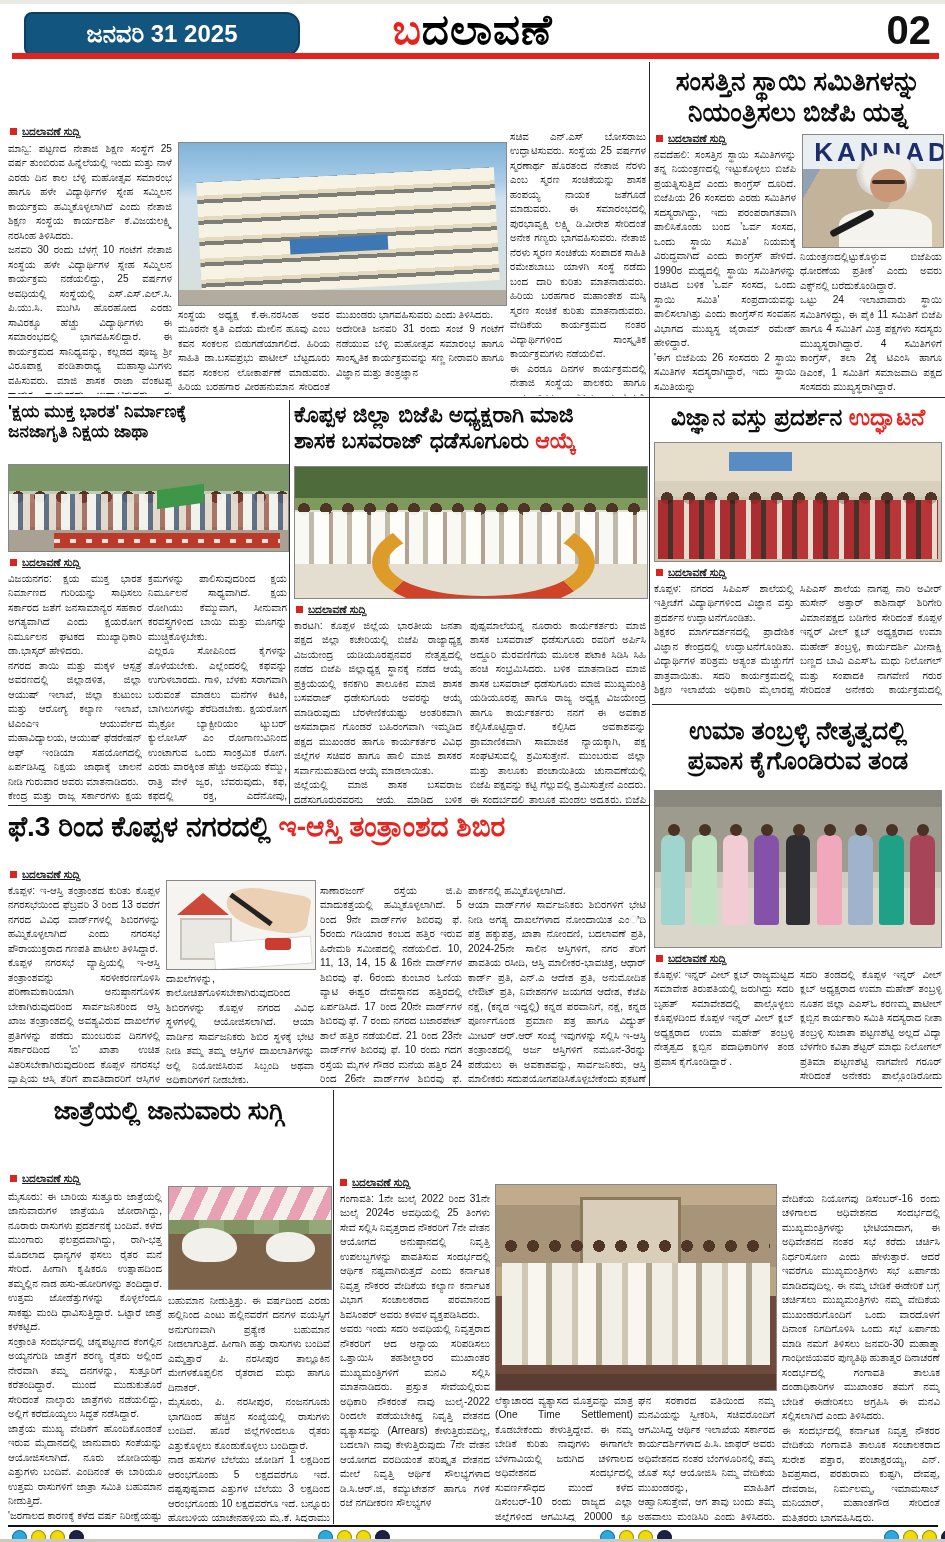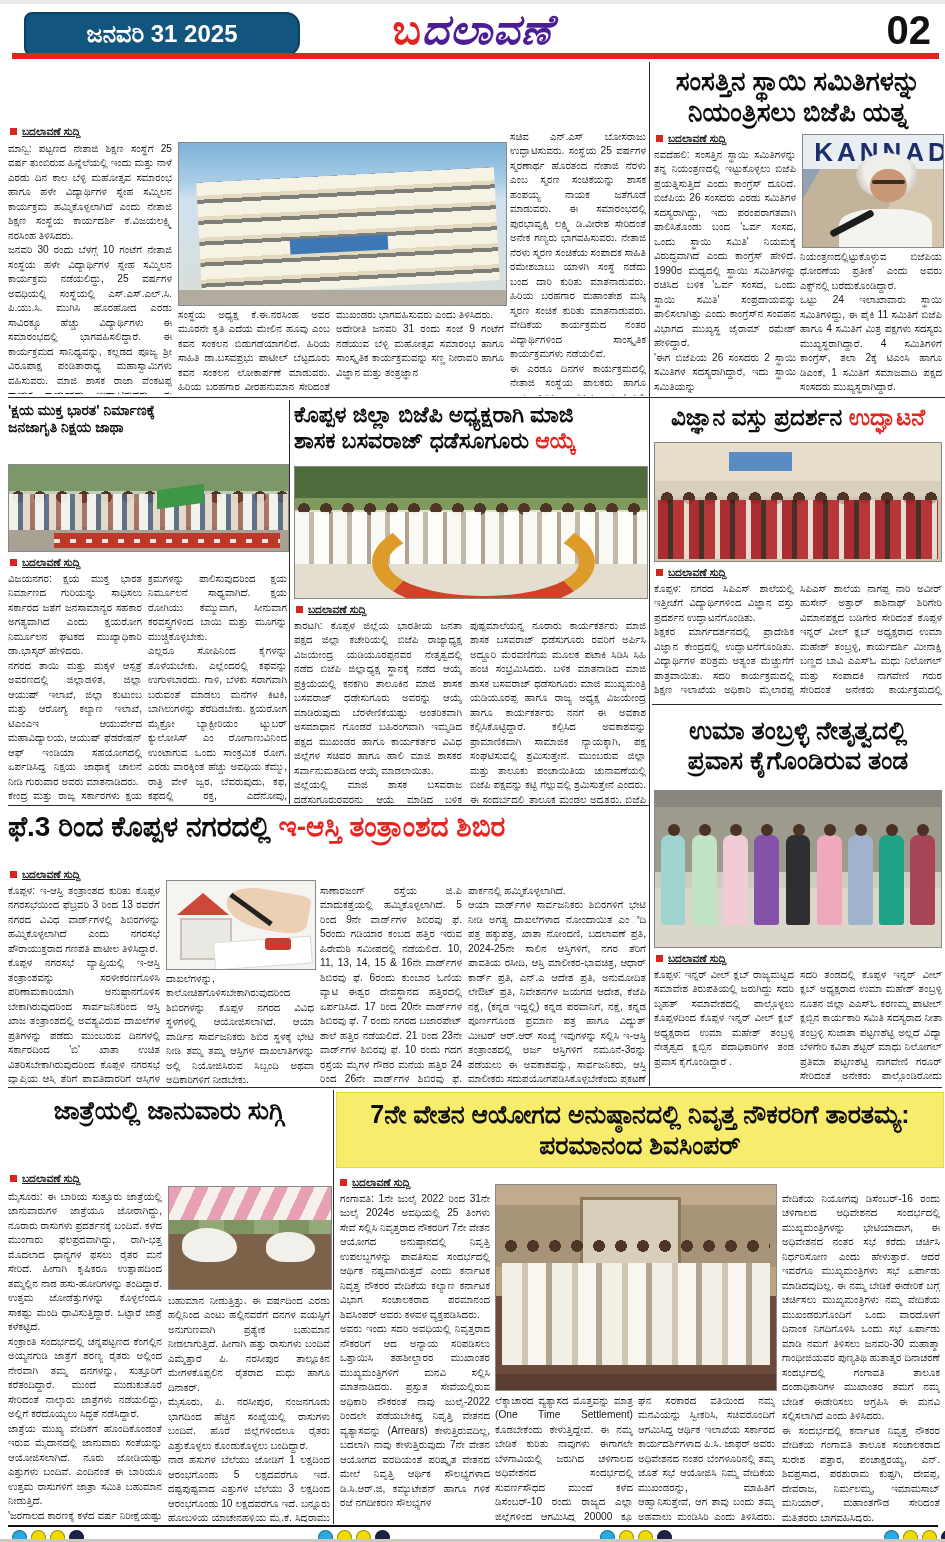--- a/index.html
+++ b/index.html
@@ -4,21 +4,21 @@
 <style>
   html,body{margin:0;padding:0;background:#e9e9e6;}
   .page{position:relative;width:945px;height:1542px;margin:4px auto;background:#ffffff;
         font-family:"Liberation Sans","DejaVu Sans",sans-serif;overflow:hidden;color:#141414;}
   
   .date-badge{position:absolute;left:24px;top:8px;width:272px;height:40px;background:#12557f;
               border:2px solid #0d3f61;border-radius:8px 14px 14px 8px;color:#fff;
               font-size:24px;font-weight:700;display:flex;align-items:center;justify-content:center;}
   .masthead{position:absolute;left:0;right:0;top:2px;text-align:center;font-size:42px;font-weight:700;letter-spacing:1px;}
   .m-first{color:#e4231f;}
-  .m-rest{color:#4c1d95;font-style:italic;}
+  .m-rest{color:#000000;}
   .page-number{position:absolute;right:14px;top:4px;font-size:40px;font-weight:700;color:#111;}
   .red-bar{position:absolute;left:12px;right:6px;top:49px;height:6px;background:#e4231f;}
   
   .vrule{position:absolute;width:1px;background:#2a2a2a;}
   .hrule{position:absolute;height:1px;background:#2a2a2a;}
   
   .headline{position:absolute;font-weight:700;color:#0d0d0d;line-height:1.18;}
   .headline .red{color:#e8241f;}
   .center{text-align:center;}
   .byline{position:absolute;font-size:10.5px;font-weight:700;color:#1a1a1a;}
@@ -132,21 +132,21 @@
     <div class="j-banner-text">KANNAD</div>
     <div class="j-hair"></div>
     <div class="j-face"></div>
     <div class="j-glasses"></div>
     <div class="j-shirt"></div>
     <div class="j-mic"></div>
   </div>
   <div class="body-text" style="left:800px;top:246px;width:142px;height:144px;">ನಿಯಂತ್ರಣದಲ್ಲಿಟ್ಟುಕೊಳ್ಳುವ ಬಿಜೆಪಿಯ ಧೋರಣೆಯ ಪ್ರತೀಕ' ಎಂದು ಅವರು ಎಕ್ಸ್‌ನಲ್ಲಿ ಬರೆದುಕೊಂಡಿದ್ದಾರೆ.
   ಒಟ್ಟು 24 ಇಲಾಖಾವಾರು ಸ್ಥಾಯಿ ಸಮಿತಿಗಳಿದ್ದು, ಈ ಪೈಕಿ 11 ಸಮಿತಿಗೆ ಬಿಜೆಪಿ ಹಾಗೂ 4 ಸಮಿತಿಗೆ ಮಿತ್ರ ಪಕ್ಷಗಳು ಸದಸ್ಯರು ಮುಖ್ಯಸ್ಥರಾಗಿದ್ದಾರೆ. 4 ಸಮಿತಿಗಳಿಗೆ ಕಾಂಗ್ರೆಸ್, ತಲಾ 2ಕ್ಕೆ ಟಿಎಂಸಿ ಹಾಗೂ ಡಿಎಂಕೆ, 1 ಸಮಿತಿಗೆ ಸಮಾಜವಾದಿ ಪಕ್ಷದ ಸಂಸದರು ಮುಖ್ಯಸ್ಥರಾಗಿದ್ದಾರೆ.</div>
 
-  <div class="headline" style="left:8px;top:398px;width:278px;font-size:14px;">
+  <div class="headline" style="left:8px;top:398px;width:278px;font-size:17px;">
     <div>'ಕ್ಷಯ ಮುಕ್ತ ಭಾರತ' ನಿರ್ಮಾಣಕ್ಕೆ</div>
     <div>ಜನಜಾಗೃತಿ ನಿಕ್ಷಯ ಜಾಥಾ</div>
   </div>
   <div class="photo jatha-photo" style="left:8px;top:460px;width:279px;height:86px;">
     <div class="heads" style="left:0;right:0;top:28%;"></div>
     <div class="jatha-crowd"></div>
     <div class="jatha-flag"></div>
     <div class="jatha-banner"></div>
   </div>
   <div class="byline" style="left:10px;top:552px;"><span class="sq"></span><span class="bl-text">ಬದಲಾವಣೆ ಸುದ್ದಿ</span></div>
@@ -233,23 +233,20 @@
   <div class="photo cattle-photo" style="left:168px;top:1182px;width:162px;height:102px;">
     <div class="canopy"></div>
     <div class="cattle-green"></div>
     <div class="cow" style="left:8%;top:40%;width:34%;height:34%;"></div>
     <div class="cow" style="right:10%;top:44%;width:30%;height:30%;"></div>
   </div>
   <div class="body-text" style="left:168px;top:1290px;width:162px;height:228px;">ಬಹುಮಾನ ನೀಡುತ್ತಿತ್ತು. ಈ ವರ್ಷದಿಂದ ಎರಡು ಹಲ್ಲಿನಿಂದ ಎಂಟು ಹಲ್ಲಿನವರೆಗೆ ದನಗಳ ವಯಸ್ಸಿಗೆ ಅನುಗುಣವಾಗಿ ಪ್ರತ್ಯೇಕ ಬಹುಮಾನ ನೀಡಲಾಗುತ್ತಿದೆ. ಹೀಗಾಗಿ ಹತ್ತು ರಾಸುಗಳು ಬಂದಿವೆ ಎಮ್ಮೆತ್ತಾರೆ ಪಿ. ನರಸೀಪುರ ತಾಲ್ಲೂಕಿನ ಮೇಗಳಕೊಪ್ಪಲಿನ ರೈತರಾದ ಮಧು ಹಾಗೂ ದಿನಾಕರ್.
   ಮೈಸೂರು, ಪಿ. ನರಸೀಪುರ, ನಂಜನಗೂಡು ಭಾಗದಿಂದ ಹೆಚ್ಚಿನ ಸಂಖ್ಯೆಯಲ್ಲಿ ರಾಸುಗಳು ಬಂದಿವೆ. ಹೊರೆ ಜಿಲ್ಲೆಗಳಿಂದಲೂ ರೈತರು ಎತ್ತುಕೊಳ್ಳಲು ಕೊಂಡುಕೊಳ್ಳಲು ಬಂದಿದ್ದಾರೆ.
   ನಾಡ ಹಸುಗಳ ಬೆಲೆಯು ಜೋಡಿಗೆ 1 ಲಕ್ಷದಿಂದ ಆರಂಭಗೊಂಡು 5 ಲಕ್ಷದವರೆಗೂ ಇದೆ. ದಷ್ಟಪುಷ್ಟವಾದ ಎತ್ತುಗಳ ಬೆಲೆಯು 3 ಲಕ್ಷದಿಂದ ಆರಂಭಗೊಂಡು 10 ಲಕ್ಷದವರೆಗೂ ಇದೆ. ಬನ್ನೂರು ಹೋಬಳಿಯ ಯಾಚೇನಹಳ್ಳಿಯ ಮೈ.ಕೆ. ಸಿದ್ದರಾಮು ಅವರ ಎತ್ತುಗಳು ಪ್ರದರ್ಶನದಲ್ಲಿ ಗಮನ ಸೆಳೆದಿದ್ದು, 10 ಲಕ್ಷದವರೆಗೂ ಬೆಲೆ ಹೊಂದಿವೆ.</div>
 
-  <div class="yellow-box" style="left:336px;top:1088px;width:606px;height:74px;">
-    <span>7ನೇ ವೇತನ ಆಯೋಗದ ಅನುಷ್ಠಾನದಲ್ಲಿ ನಿವೃತ್ತ ನೌಕರರಿಗೆ ತಾರತಮ್ಯ: ಪರಮಾನಂದ ಶಿವಸಿಂಪರ್</span>
-  </div>
   <div class="byline" style="left:340px;top:1172px;"><span class="sq"></span><span class="bl-text">ಬದಲಾವಣೆ ಸುದ್ದಿ</span></div>
   <div class="body-text" style="left:340px;top:1188px;width:150px;height:330px;">ಗಂಗಾವತಿ: 1ನೇ ಜುಲೈ 2022 ರಿಂದ 31ನೇ ಜುಲೈ 2024ರ ಅವಧಿಯಲ್ಲಿ 25 ತಿಂಗಳು ಸೇವೆ ಸಲ್ಲಿಸಿ ನಿವೃತ್ತರಾದ ನೌಕರರಿಗೆ 7ನೇ ವೇತನ ಆಯೋಗದ ಅನುಷ್ಠಾನದಲ್ಲಿ ನಿವೃತ್ತಿ ಉಪಲಬ್ಧಗಳನ್ನು ಪಾವತಿಸುವ ಸಂದರ್ಭದಲ್ಲಿ ಆರ್ಥಿಕ ನಷ್ಟವಾಗಿರುತ್ತದೆ ಎಂದು ಕರ್ನಾಟಕ ನಿವೃತ್ತ ನೌಕರರ ವೇದಿಕೆಯ ಕಲ್ಯಾಣ ಕರ್ನಾಟಕ ವಿಭಾಗ ಸಂಚಾಲಕರಾದ ಪರಮಾನಂದ ಶಿವಸಿಂಪರ್ ಅವರು ಕಳವಳ ವ್ಯಕ್ತಪಡಿಸಿದರು.
   ಅವರು ಇಂದು ಸದರಿ ಅವಧಿಯಲ್ಲಿ ನಿವೃತ್ತರಾದ ನೌಕರರಿಗೆ ಆದ ಅನ್ಯಾಯ ಸರಿಪಡಿಸಲು ಒತ್ತಾಯಿಸಿ ತಹಶೀಲ್ದಾರರ ಮುಖಾಂತರ ಮುಖ್ಯಮಂತ್ರಿಗಳಿಗೆ ಮನವಿ ಸಲ್ಲಿಸಿ ಮಾತನಾಡಿದರು. ಪ್ರಸ್ತುತ ಸೇವೆಯಲ್ಲಿರುವ ಅಧಿಕಾರಿ ನೌಕರಂತೆ ನಾವು ಜುಲೈ-2022 ರಿಂದಲೇ ಪಡೆಯಬೇಕಿದ್ದ ನಿವೃತ್ತಿ ವೇತನದ ವ್ಯತ್ಯಾಸವನ್ನು (Arrears) ಕೇಳುತ್ತಿರುವದಿಲ್ಲ, ಬದಲಾಗಿ ನಾವು ಕೇಳುತ್ತಿರುವುದು 7ನೇ ವೇತನ ಆಯೋಗದ ವರದಿಯಂತೆ ಪರಿಷ್ಕೃತ ವೇತನದ ಮೇಲೆ ನಿವೃತ್ತಿ ಆರ್ಥಿಕ ಸೌಲಭ್ಯಗಳಾದ ಡಿ.ಸಿ.ಆರ್.ಜಿ, ಕಮ್ಯುಟೇಶನ್ ಹಾಗೂ ಗಳಿಕೆ ರಜೆ ನಗದೀಕರಣ ಸೌಲಭ್ಯಗಳ</div>
   <div class="photo meeting-photo" style="left:495px;top:1180px;width:280px;height:205px;">
     <div class="m-window"></div>
     <div class="heads" style="left:2%;right:2%;top:26%;"></div>
     <div class="m-shirts"></div>
   </div>
   <div class="body-text" style="left:495px;top:1390px;width:138px;height:128px;">ಲೆಕ್ಕಾಚಾರದ ವ್ಯತ್ಯಾಸದ ಮೊತ್ತವನ್ನು ಮಾತ್ರ (One Time Settlement) ಕೊಡಬೇಕೆಂದು ಕೇಳುತ್ತಿದ್ದೇವೆ. ಈ ನಮ್ಮ ಬೇಡಿಕೆ ಕುರಿತು ನಾವುಗಳು ಈಗಾಗಲೇ ಬೆಳಗಾವಿಯಲ್ಲಿ ಜರುಗಿದ ಚಳಿಗಾಲದ ಅಧಿವೇಶನದ ಸಂದರ್ಭದಲ್ಲಿ ಸುವರ್ಣಸೌಧದ ಮುಂದೆ ಕಳೆದ ಡಿಸೆಂಬರ್-10 ರಂದು ರಾಜ್ಯದ ಎಲ್ಲಾ ಜಿಲ್ಲೆಗಳಿಂದ ಆಗಮಿಸಿದ್ದ 20000 ಕ್ಕೂ ಅಧಿಕ ನೌಕರರು ಸಮಾವೇಶಗೊಂಡ ಸಂದರ್ಭದಲ್ಲಿ ಲೋಕೋಪಯೋಗಿ ಹಾಗೂ ಬೆಳಗಾವಿ ಜಿಲ್ಲಾ ಉಸ್ತುವಾರಿ ಸಚಿವರಾದ ಸತೀಶ ಜಾರಕಿಹೊಳಿಯವರ</div>
   <div class="body-text" style="left:638px;top:1390px;width:137px;height:128px;">ಘನ ಸರಕಾರದ ವತಿಯಿಂದ ನಮ್ಮ ಮನವಿಯನ್ನು ಸ್ವೀಕರಿಸಿ, ಸಚಿವರೊಂದಿಗೆ ಆಗಮಿಸಿದ್ದ ಆರ್ಥಿಕ ಇಲಾಖೆಯ ಸರ್ಕಾರದ ಕಾರ್ಯದರ್ಶಿಗಳಾದ ಪಿ.ಸಿ. ಜಾಫರ್ ಅವರು ಅಧಿವೇಶನದ ನಂತರ ಬೆಂಗಳೂರಿನಲ್ಲಿ ತಮ್ಮ ಜೊತೆ ಸಭೆ ಆಯೋಜಿಸಿ ನಿಮ್ಮ ವೇದಿಕೆಯ ಮುಖಂಡರನ್ನು, ಮಾಹಿತಿಗೆ ಆಹ್ವಾನಿಸುತ್ತೇವೆ, ಆಗ ತಾವು ಬಂದು ತಮ್ಮ ಅಹವಾಲು ಮಂಡಿಸಿರಿ ಎಂದು ತಿಳಿಸಿದರು. ಅಲ್ಲದೇ ಸಚಿವ ಸತೀಶ ಜಾರಕಿಹೊಳೆಯವರು ಮುಖ್ಯಮಂತ್ರಿಗಳನ್ನು, ಸುವರ್ಣಸೌಧದಲ್ಲಿ ಭೇಟಿಯಾಗಲು ವ್ಯವಸ್ಥೆ ಮಾಡಿದಂತೆ ನಮ್ಮ</div>

